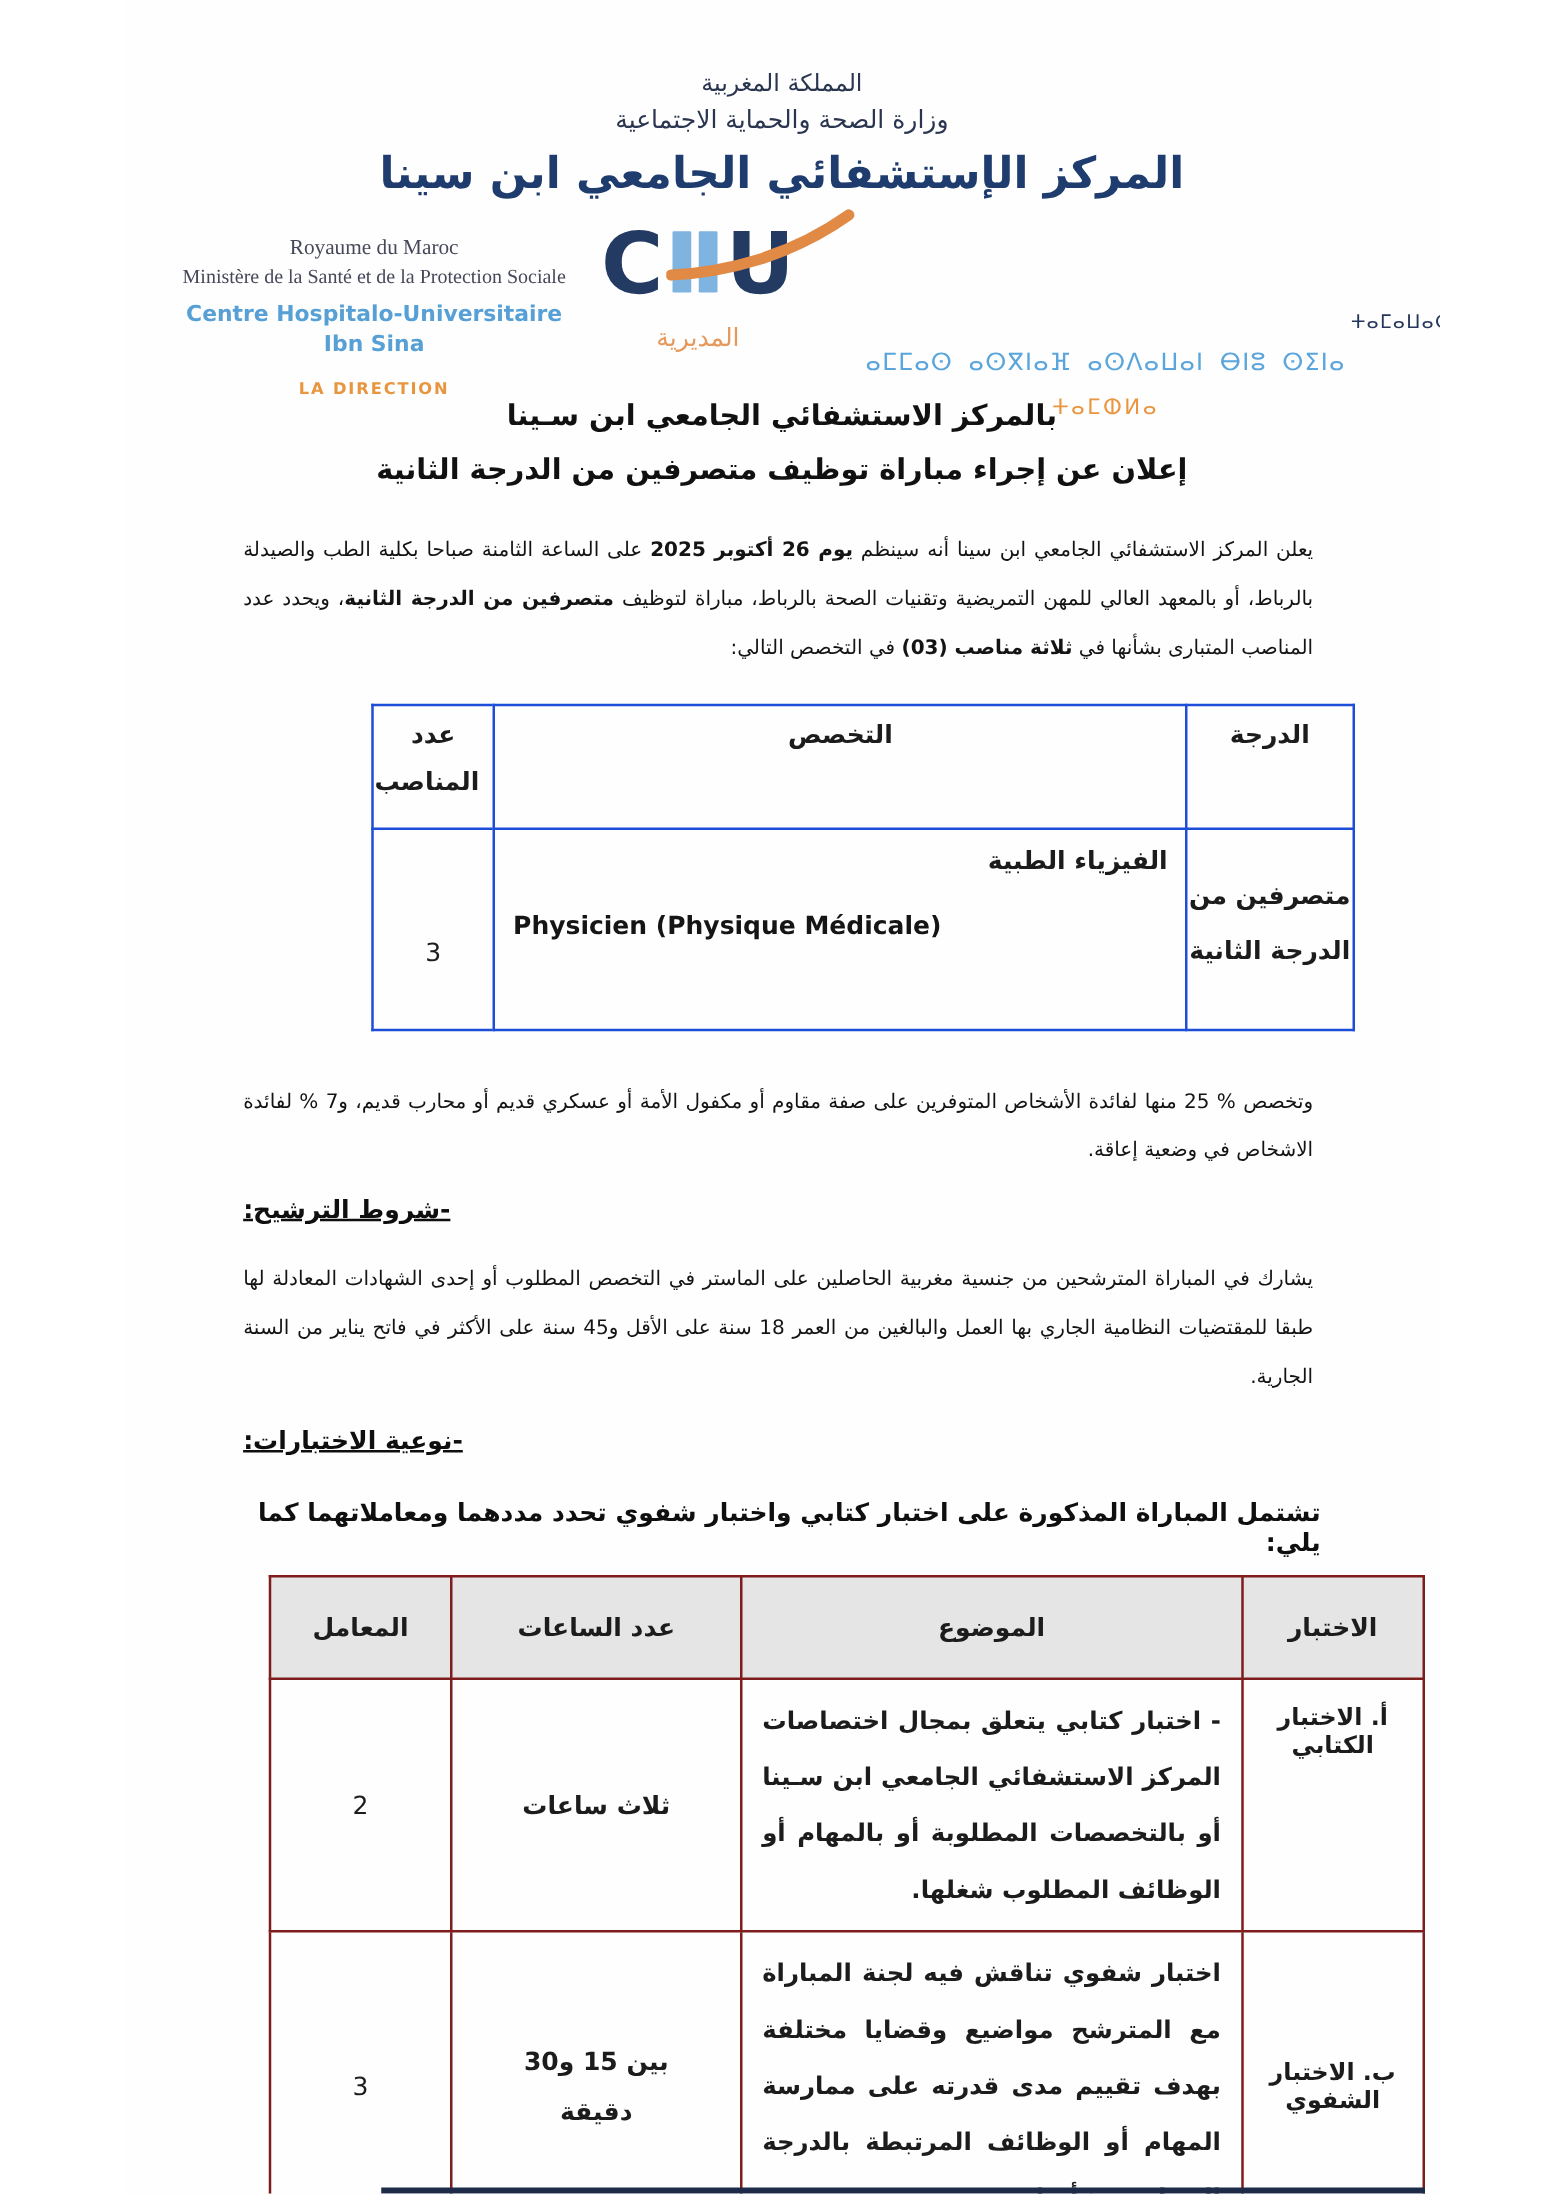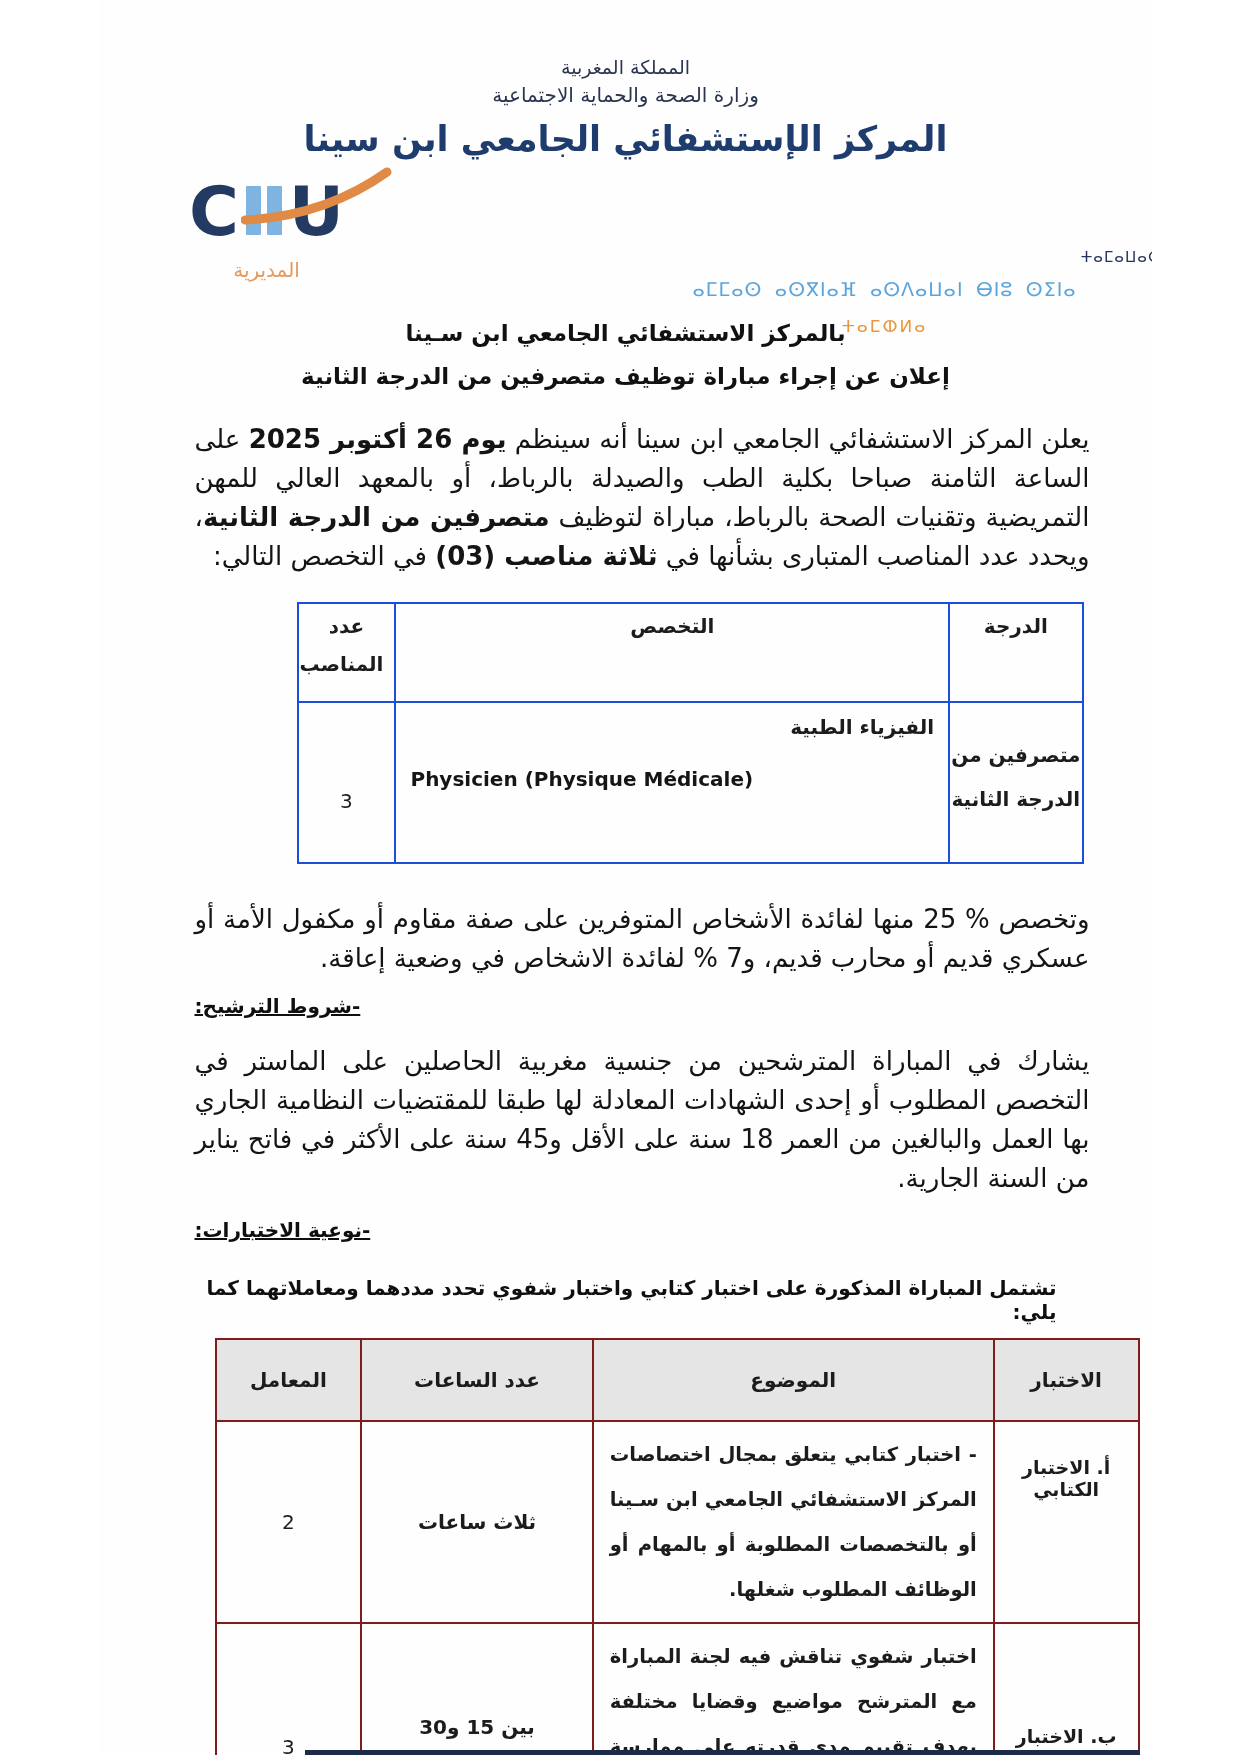--- a/index.html
+++ b/index.html
@@ -27,41 +27,41 @@
   .logo-h i{display:inline-block;width:15px;height:49px;background:#7fb3e0;margin:0 3px;border-radius:1px;}
   .swoosh{position:absolute;left:52px;top:-10px;pointer-events:none;}
   .logo-caption{font-size:20px;color:#e6995c;margin-top:4px;direction:rtl;}
   .hdr-tif{width:450px;text-align:center;margin-top:8px;}
   .hdr-tif .t1,.hdr-tif .t2{font-size:15px;color:#24365c;line-height:22px;letter-spacing:1px;}
   .hdr-tif .t3{font-size:19px;color:#5aa5dc;line-height:26px;margin-top:10px;letter-spacing:1px;font-family:Liberation Mono, monospace;}
   .hdr-tif .t4{font-size:17px;color:#e8963f;line-height:24px;margin-top:10px;letter-spacing:2px;}
   
   .doc-title{margin-top:18px;text-align:center;direction:rtl;font-weight:bold;font-size:23px;line-height:43px;color:#111;}
   
-  .para{direction:rtl;text-align:justify;font-size:26px;line-height:39px;margin:22px 62px 0 95px;color:#141414;}
+  .para{direction:rtl;text-align:justify;font-size:16px;line-height:39px;margin:22px 101px 0 95px;color:#141414;}
   .para b{font-weight:bold;}
   .section-heading{direction:rtl;text-align:left;margin:16px 95px 0 95px;font-size:20px;font-weight:bold;text-decoration:underline;color:#0f0f0f;}
   .lead-line{direction:rtl;text-align:right;margin:34px 95px 0 95px;font-size:20px;font-weight:bold;color:#0f0f0f;}
   
   table{border-collapse:collapse;direction:rtl;}
   .t1{margin:26px 0 0 197px;width:787px;}
   .t1 td{border:2px solid #1d4ed8;vertical-align:top;}
   .t1 .hcell{font-size:20px;font-weight:bold;text-align:center;padding-top:10px;height:86px;}
   .t1 .hcell .sub{display:block;text-align:right;padding:14px 10px 0 0;}
   .t1 .grade-cell{font-size:20px;font-weight:bold;text-align:center;padding-top:30px;line-height:44px;height:128px;}
   .t1 .spec-cell{padding:6px 14px 0 14px;height:152px;}
   .t1 .spec-ar{font-size:20px;font-weight:bold;text-align:right;line-height:36px;}
   .t1 .spec-fr{direction:ltr;text-align:left;font-size:20px;font-weight:bold;margin-top:22px;color:#151515;}
   .t1 .num-cell{text-align:center;font-size:20px;padding-top:86px;}
   
   .t2{margin:14px 0 0 115px;width:925px;}
   .t2 td{border:2px solid #7f1d1d;}
   .t2 .hrow td{background:#e5e5e5;height:78px;text-align:center;vertical-align:middle;font-size:20px;font-weight:bold;}
   .t2 .exam-cell{text-align:center;font-size:19px;font-weight:bold;}
-  .t2 .rowA .exam-cell{vertical-align:top;padding-top:34px;}
+  .t2 .rowA .exam-cell{vertical-align:top;padding-top:19px;}
   .t2 .rowB .exam-cell{vertical-align:middle;}
   .t2 .subj-cell{padding:10px 16px;text-align:justify;font-size:19.5px;font-weight:bold;line-height:45px;vertical-align:middle;}
   .t2 .hours-cell{text-align:center;vertical-align:middle;font-size:20px;font-weight:bold;line-height:40px;}
   .t2 .hours-cell span{display:inline-block;max-width:130px;}
   .t2 .coef-cell{text-align:center;vertical-align:middle;font-size:20px;}
   .t2 .rowA td{height:148px;}
   .t2 .rowB td{height:182px;}
   .bottom-bar{position:absolute;left:205px;bottom:0;width:835px;height:5px;background:#1d2b49;}
 </style>
 </head>
@@ -69,20 +69,26 @@
 
 <div class="page">
 
   <div class="hdr-ar">
     <div class="l1">المملكة المغربية</div>
     <div class="l2">وزارة الصحة والحماية الاجتماعية</div>
     <div class="l3">المركز الإستشفائي الجامعي ابن سينا</div>
   </div>
 
   <div class="hdr-row">
+    <div class="hdr-fr">
+      <div class="f1">Royaume du Maroc</div>
+      <div class="f2">Ministère de la Santé et de la Protection Sociale</div>
+      <div class="f3">Centre Hospitalo-Universitaire Ibn Sina</div>
+      <div class="f4">LA DIRECTION</div>
+    </div>
 
     <div class="chu-logo-wrap">
       <div class="chu-logo">
         <span class="logo-letter">C</span><span class="logo-h"><i></i><i></i></span><span class="logo-letter">U</span>
         <svg class="swoosh" width="152" height="64" viewBox="0 0 152 64">
           <path d="M4 54 C 46 52, 98 40, 146 6" stroke="#e08a45" stroke-width="9" fill="none" stroke-linecap="round"></path>
         </svg>
       </div>
       <div class="logo-caption">المديرية</div>
     </div>

